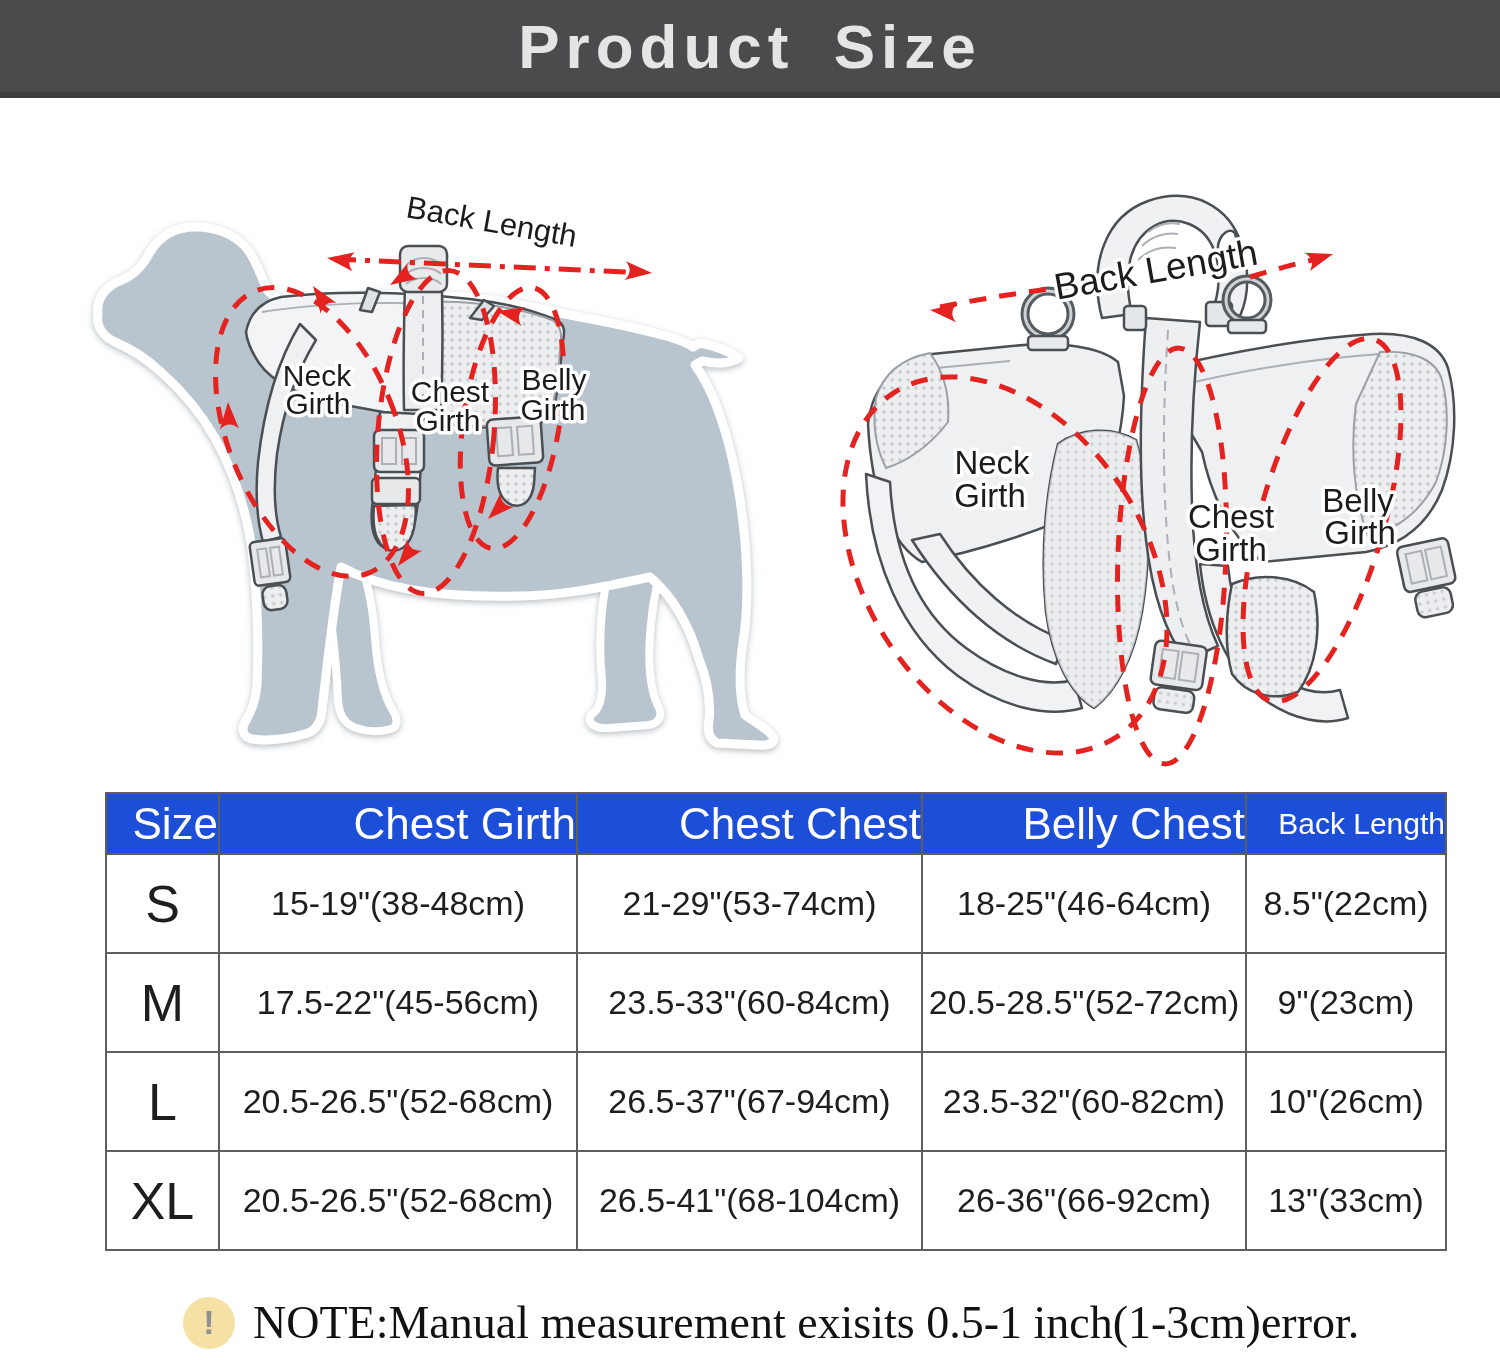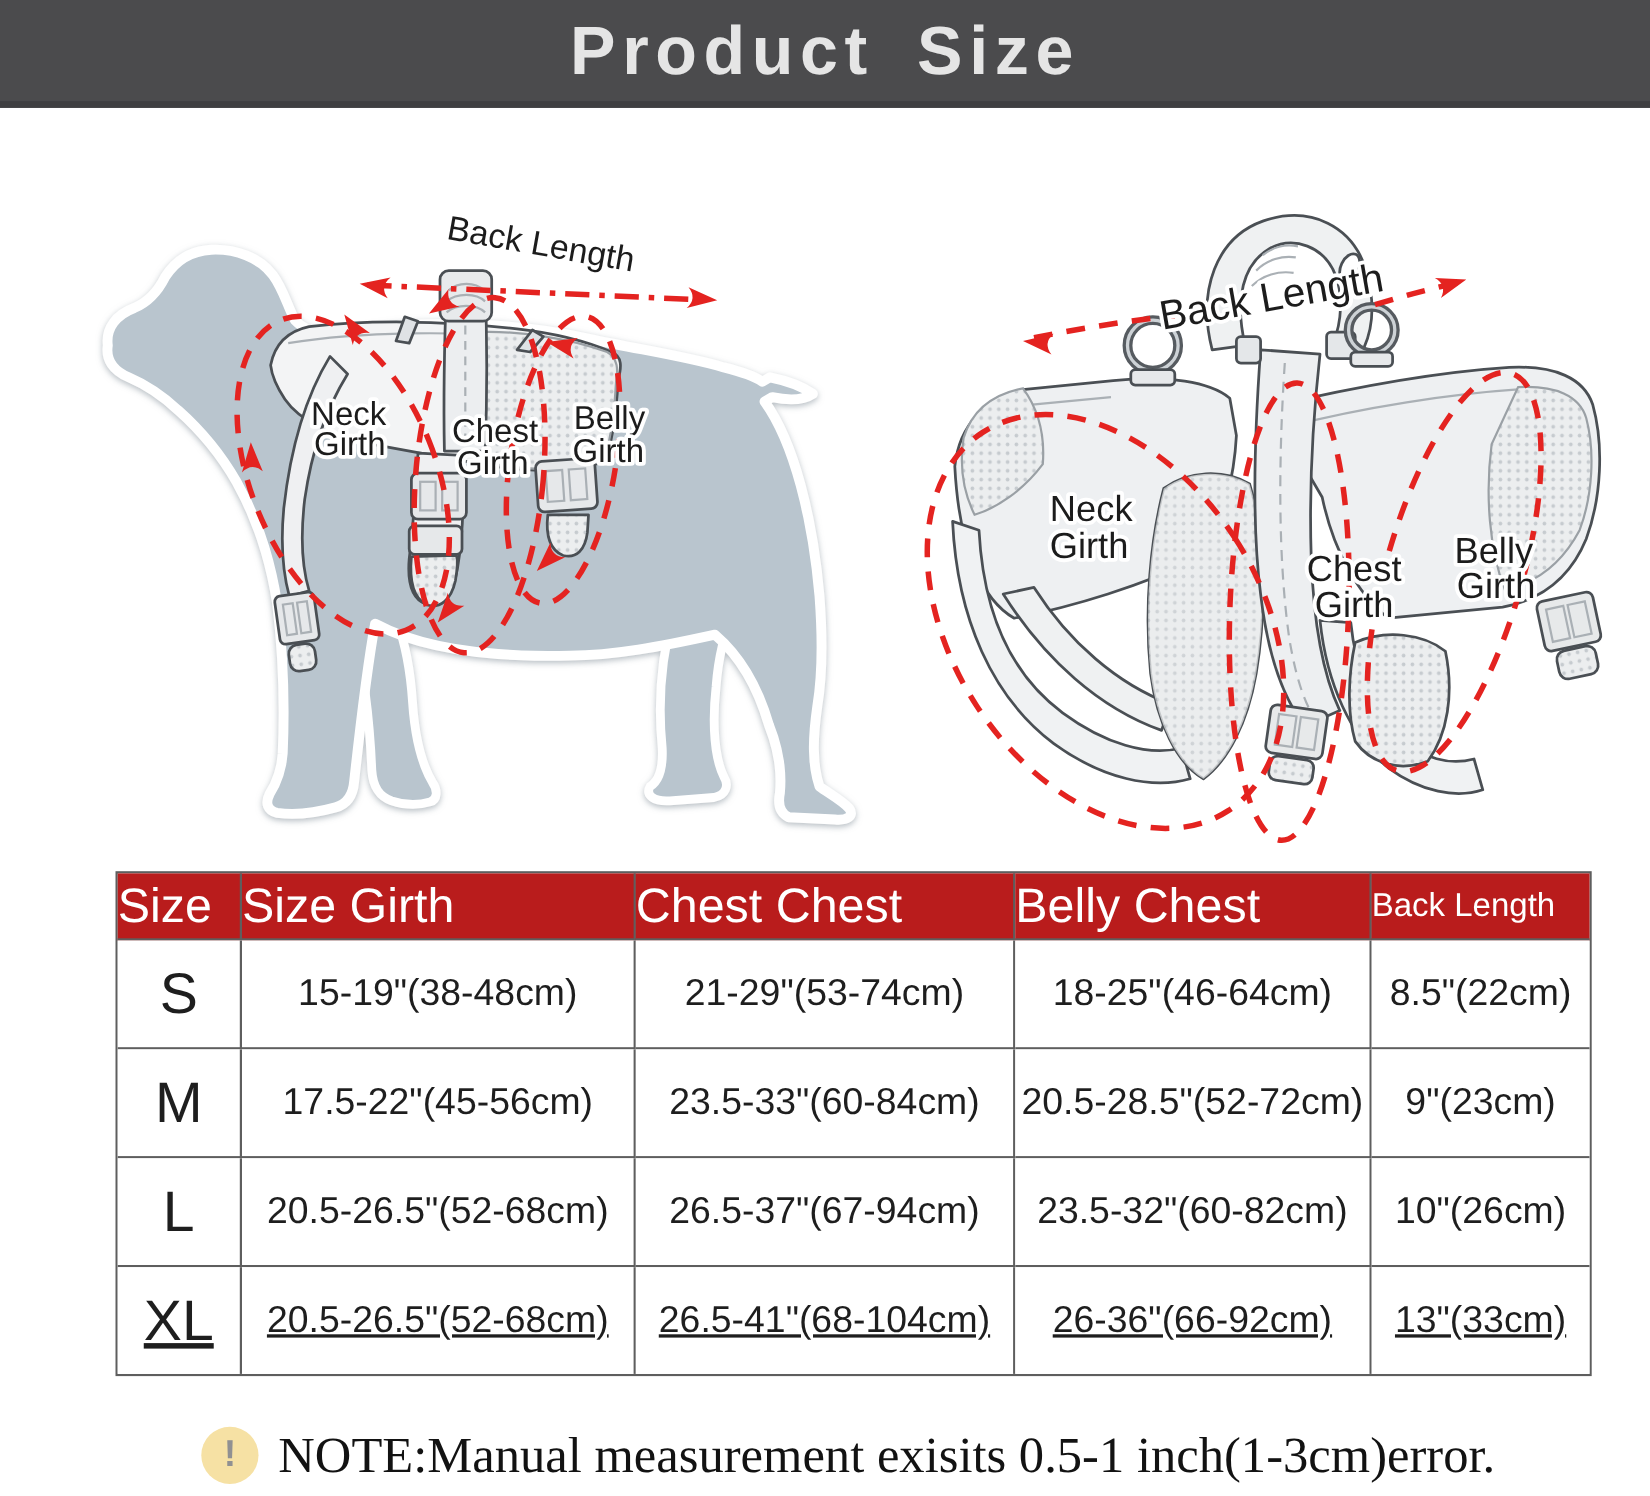--- a/index.html
+++ b/index.html
@@ -15,28 +15,28 @@
               paint-order:stroke;stroke-linejoin:round;text-anchor:middle;}
   .lbl-30{font-size:30px;} .lbl-31{font-size:31px;} .lbl-33{font-size:33px;} .lbl-37{font-size:37px;}
   .dash{fill:none;stroke:#e42320;stroke-width:5;stroke-dasharray:17 13;}
   .dashdot{fill:none;stroke:#e42320;stroke-width:5;stroke-dasharray:22 9 5 9;}
   .arrow{fill:#e42320;}
   .lineart{stroke:#4a4f54;stroke-width:2.5;stroke-linejoin:round;}
   .soft{stroke:#aab0b5;stroke-width:2;fill:none;}
   
   .size-table{position:absolute;left:105px;top:792px;width:1338px;border-collapse:separate;
               border-spacing:0;border:2px solid #5e5e5e;table-layout:fixed;background:#fff;}
-  .size-table th{background:#b91c1c;color:#ffffff;font-weight:normal;font-size:44px;height:59px;
-                 border-right:2px solid #5e5e5e;border-bottom:2px solid #5e5e5e;padding:0;text-align:left;}
+  .size-table th{background:#1d4ed8;color:#ffffff;font-weight:normal;font-size:44px;height:59px;
+                 border-right:2px solid #5e5e5e;border-bottom:2px solid #5e5e5e;padding:0;text-align:right;}
   .size-table th.backlen{font-size:30px;}
   .size-table th:last-child{border-right:none;}
   .size-table td{font-size:34px;color:#1e1e1e;text-align:center;height:97px;padding:0;
                  border-right:2px solid #5e5e5e;border-bottom:2px solid #5e5e5e;background:#fff;}
   .size-table td:last-child{border-right:none;}
-  .size-table tr:last-child td{border-bottom:none;text-decoration:underline;}
+  .size-table tr:last-child td{border-bottom:none;}
   .size-table td.sizecol{font-size:52px;}
   
   .note{position:absolute;left:183px;top:1296px;display:flex;align-items:center;gap:18px;}
   .note-icon{width:52px;height:52px;border-radius:50%;background:#f6e1a4;color:#909092;
              font-size:34px;font-weight:bold;display:flex;align-items:center;justify-content:center;flex:0 0 auto;}
   .note-text{font-family:"Liberation Serif",serif;font-size:46px;color:#121212;white-space:nowrap;}
 </style>
 </head>
 <body>
 
@@ -233,21 +233,21 @@
     <colgroup>
       <col style="width:113px">
         <col style="width:358px">
         <col style="width:345px">
         <col style="width:324px">
         <col style="width:198px">
     </colgroup>
     <thead>
       <tr>
         <th>Size</th>
-        <th>Size Girth</th>
+        <th>Chest Girth</th>
         <th>Chest Chest</th>
         <th>Belly Chest</th>
         <th class="backlen">Back Length</th>
       </tr>
     </thead>
     <tbody>
       <tr>
         <td class="sizecol">S</td>
         <td>15-19"(38-48cm)</td>
         <td>21-29"(53-74cm)</td>

